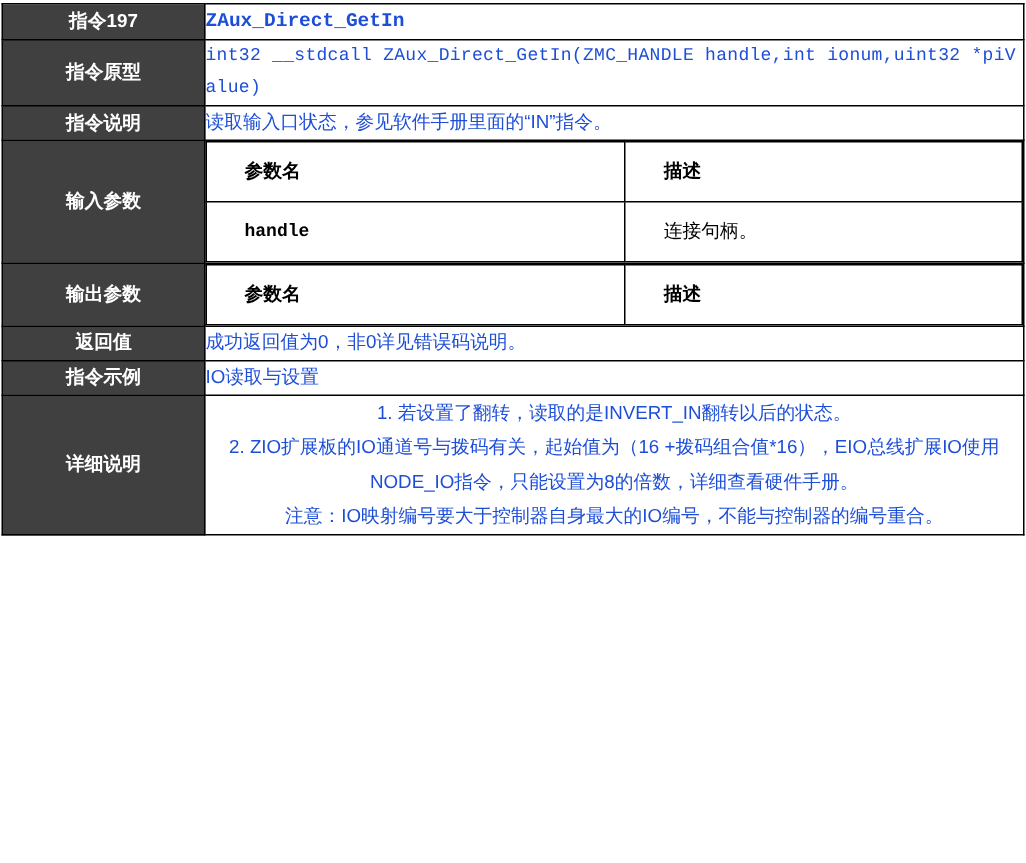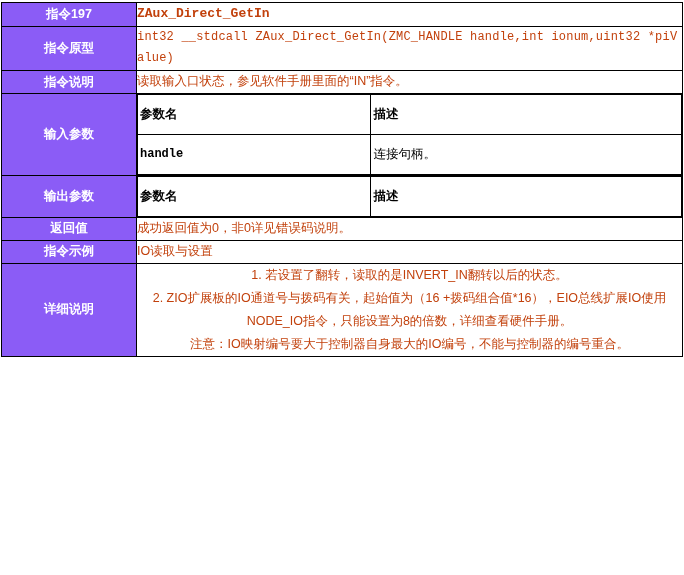--- a/index.html
+++ b/index.html
@@ -20,31 +20,31 @@
     margin: 2px 0 0 1px;
     border: 1px solid #000000;
   }
   .doc-table > tbody > tr > td {
     border: 1px solid #000000;
     vertical-align: middle;
     padding: 0;
   }
   td.label-cell {
     width: 134px;
-    background: #8b5cf6;
+    background: #404040;
     color: #ffffff;
     font-size: 12.5px;
     font-weight: bold;
     text-align: center;
     padding: 8px 4px;
     line-height: 1.5;
   }
   td.value-cell {
     background: #ffffff;
-    color: #c2410c;
+    color: #1d4ed8;
     font-size: 12.5px;
     padding: 9px 11px;
     line-height: 1.75;
   }
   td.value-cell.mono {
     font-family: "Liberation Mono", monospace;
     font-size: 12px;
     letter-spacing: 0.2px;
     line-height: 1.8;
   }
@@ -59,21 +59,21 @@
   }
   table.inner-table {
     border-collapse: collapse;
     table-layout: fixed;
     width: 100%;
     border: 1px solid #000000;
   }
   table.inner-table td {
     border: 1px solid #000000;
     font-size: 12.5px;
-    padding: 9px 2px;
+    padding: 9px 25px;
     vertical-align: middle;
     height: 21px;
   }
   table.inner-table td.col-a { width: 42%; }
   table.inner-table td.hdr {
     font-weight: bold;
   }
   table.inner-table td.param-name {
     font-family: "Liberation Mono", monospace;
     font-size: 12px;

